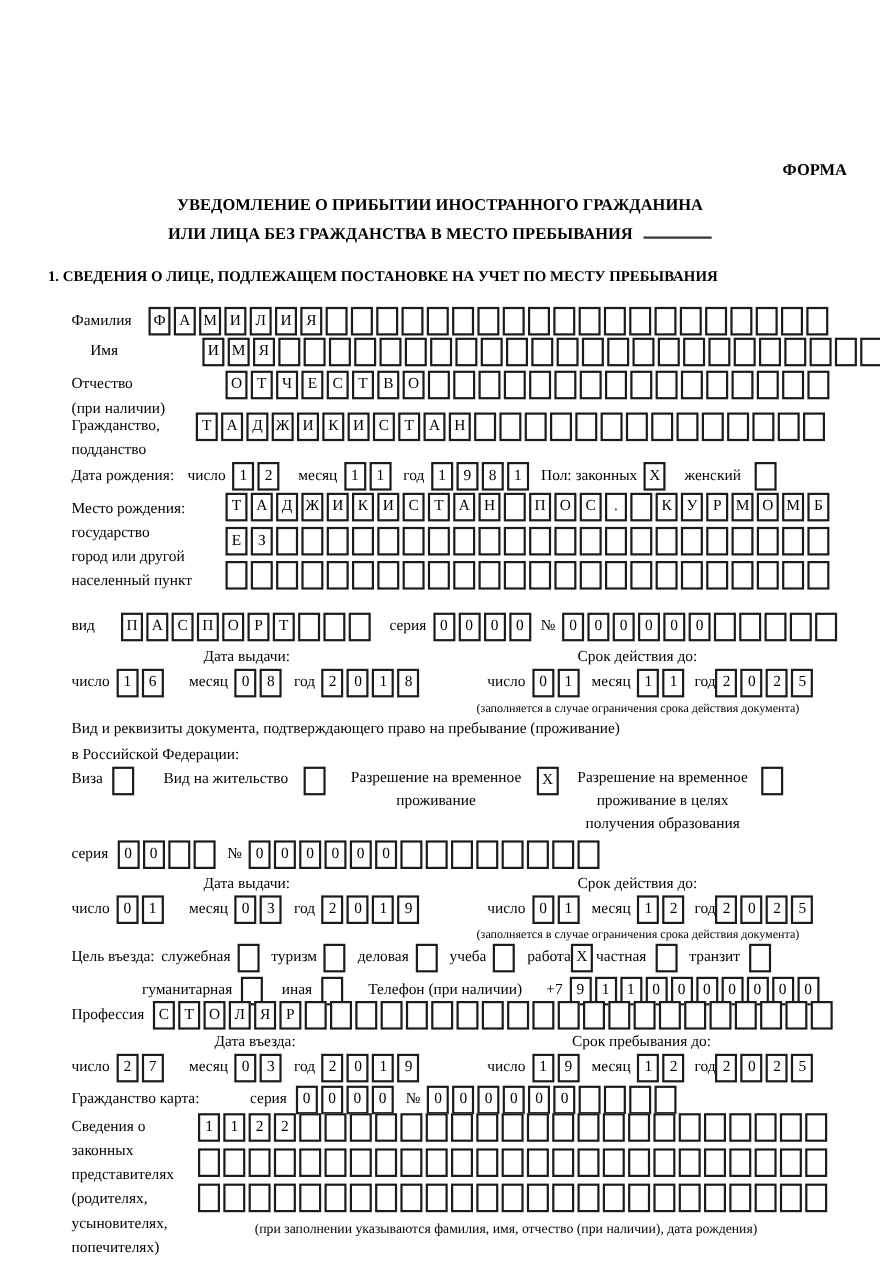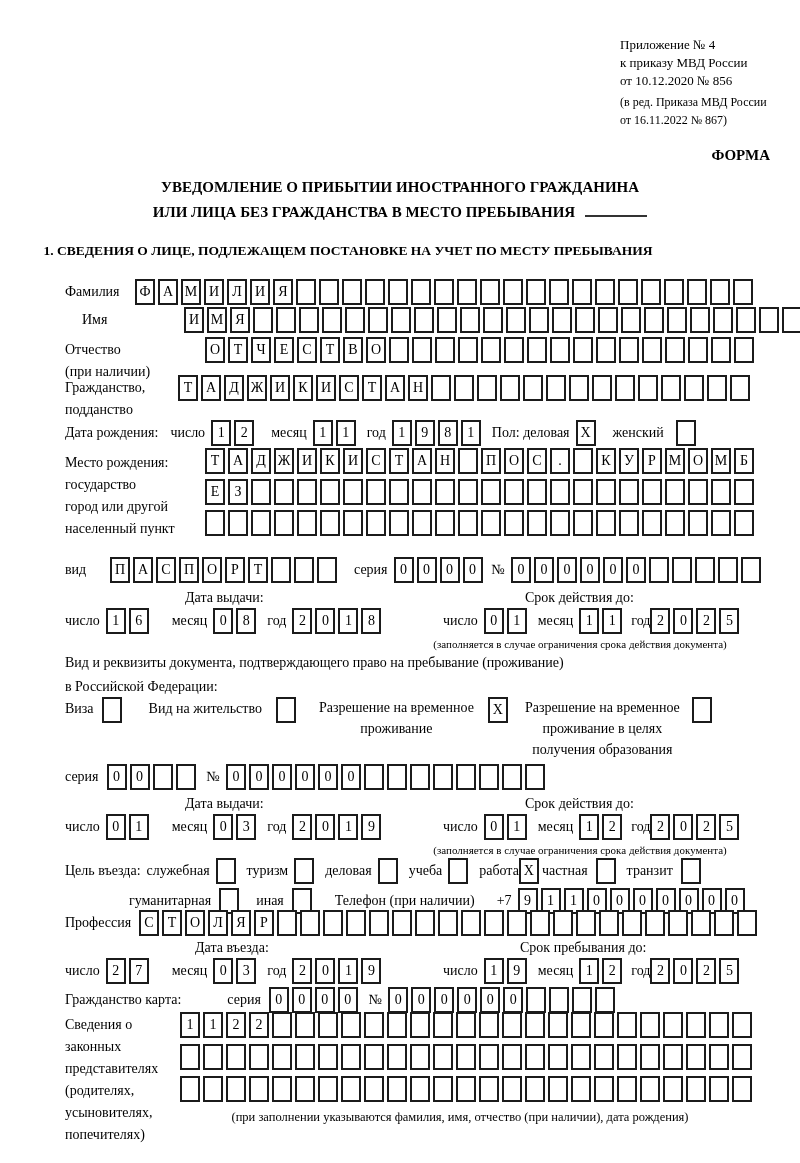--- a/index.html
+++ b/index.html
@@ -31,27 +31,20 @@
   .ml8{margin-left:8px;} .ml12{margin-left:12px;} .ml14{margin-left:14px;}
   .stack{line-height:22px;}
   .opt-lines{text-align:center;line-height:21px;}
   .blank-line{display:inline-block;width:62px;border-bottom:2px solid #333;height:14px;margin-left:10px;}
 </style>
 </head>
 <body>
 
 <div class="page">
 
-  <div class="abs hdr" style="left:620px;top:36px;">
-    <div>Приложение № 4</div>
-    <div>к приказу МВД России</div>
-    <div>от 10.12.2020 № 856</div>
-    <div class="small" style="margin-top:3px;">(в ред. Приказа МВД России</div>
-    <div class="small">от 16.11.2022 № 867)</div>
-  </div>
   <div class="abs b right" style="left:620px;top:147px;width:150px;font-size:15px;">ФОРМА</div>
 
   <div class="abs b center" style="left:0;top:201px;width:800px;font-size:15px;">
     <span>ИЛИ ЛИЦА БЕЗ ГРАЖДАНСТВА В МЕСТО ПРЕБЫВАНИЯ</span><span class="blank-line"></span>
   </div>
   <div class="abs b center" style="left:0;top:179px;width:800px;font-size:15px;">УВЕДОМЛЕНИЕ О ПРИБЫТИИ ИНОСТРАННОГО ГРАЖДАНИНА</div>
 
   <div class="abs b center" style="left:0;top:243px;width:696px;font-size:13.5px;">1. СВЕДЕНИЯ О ЛИЦЕ, ПОДЛЕЖАЩЕМ ПОСТАНОВКЕ НА УЧЕТ ПО МЕСТУ ПРЕБЫВАНИЯ</div>
 
   <div class="row" style="left:65px;top:279px;">
@@ -199,21 +192,21 @@
         <span class="cell">1</span>
         <span class="cell">1</span>
       </span>
     <span class="lbl mr6">год</span>
     <span class="cells mr8">
         <span class="cell">1</span>
         <span class="cell">9</span>
         <span class="cell">8</span>
         <span class="cell">1</span>
       </span>
-    <span class="lbl mr6">Пол: деловая</span>
+    <span class="lbl mr6">Пол: законных</span>
     <span class="cells mr14">
         <span class="cell">X</span>
       </span>
     <span class="lbl mr12">женский</span>
     <span class="cells">
         <span class="cell"></span>
       </span>
   </div>
 
   <div class="abs stack" style="left:65px;top:452px;">

